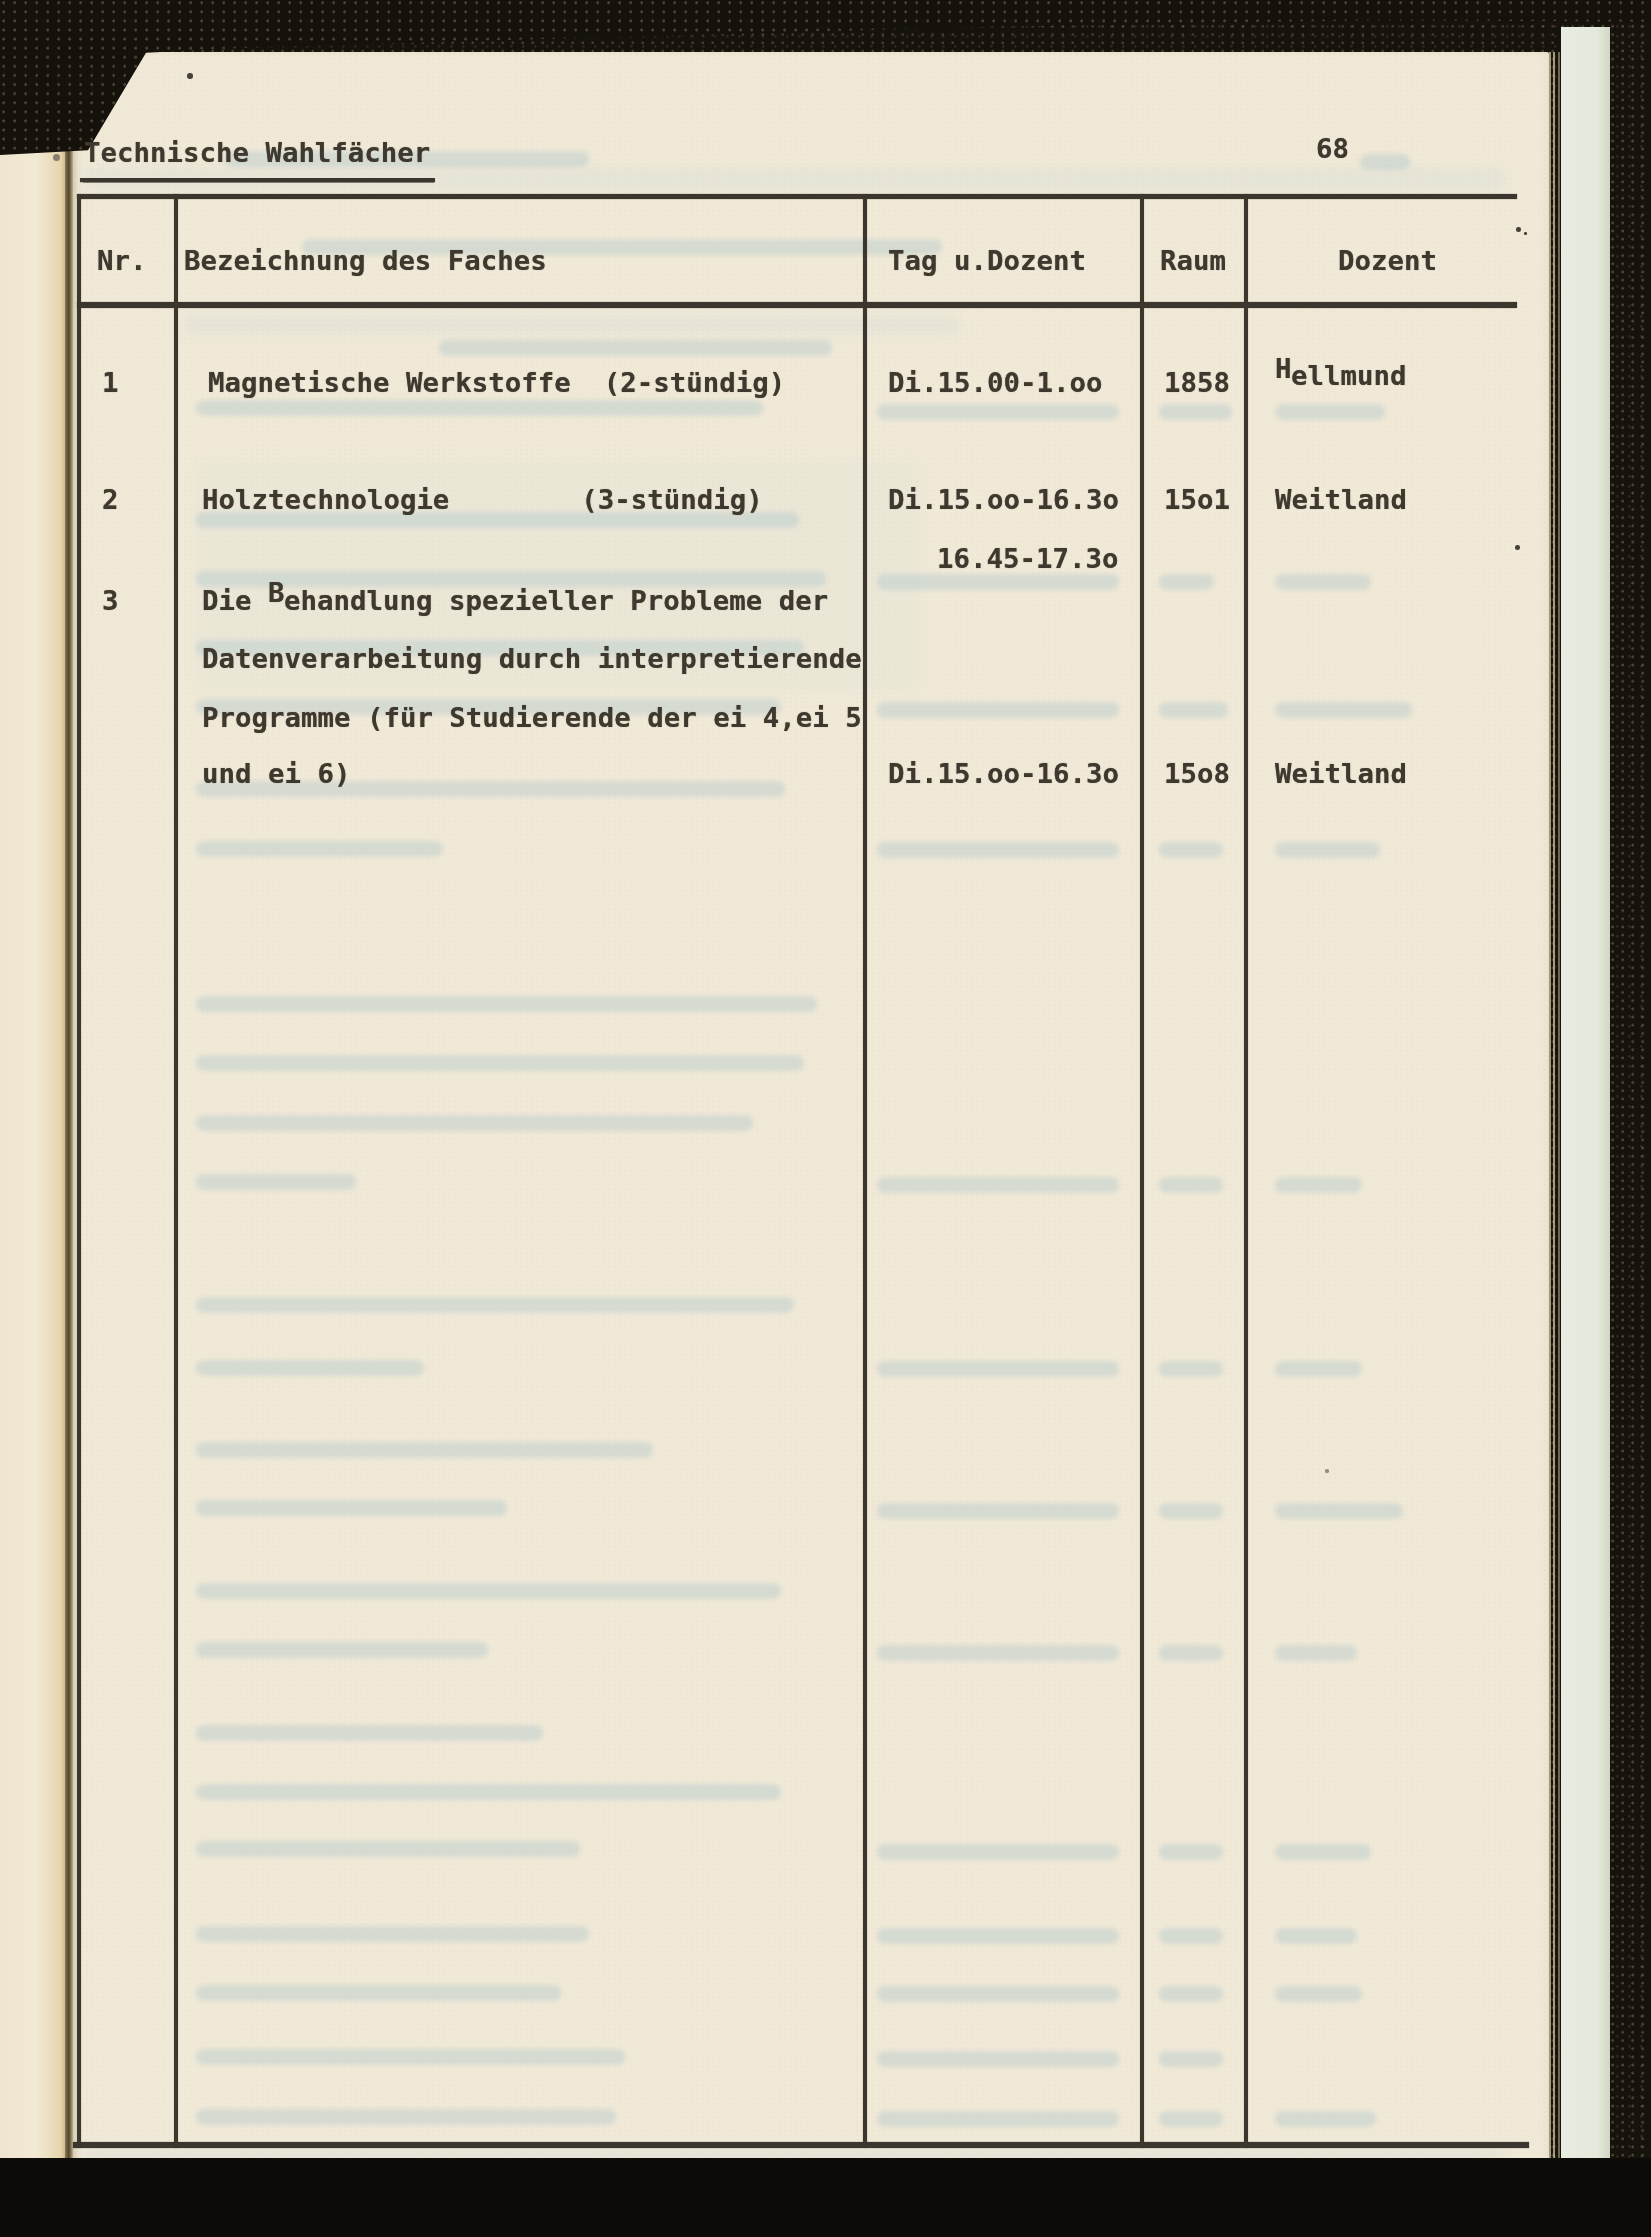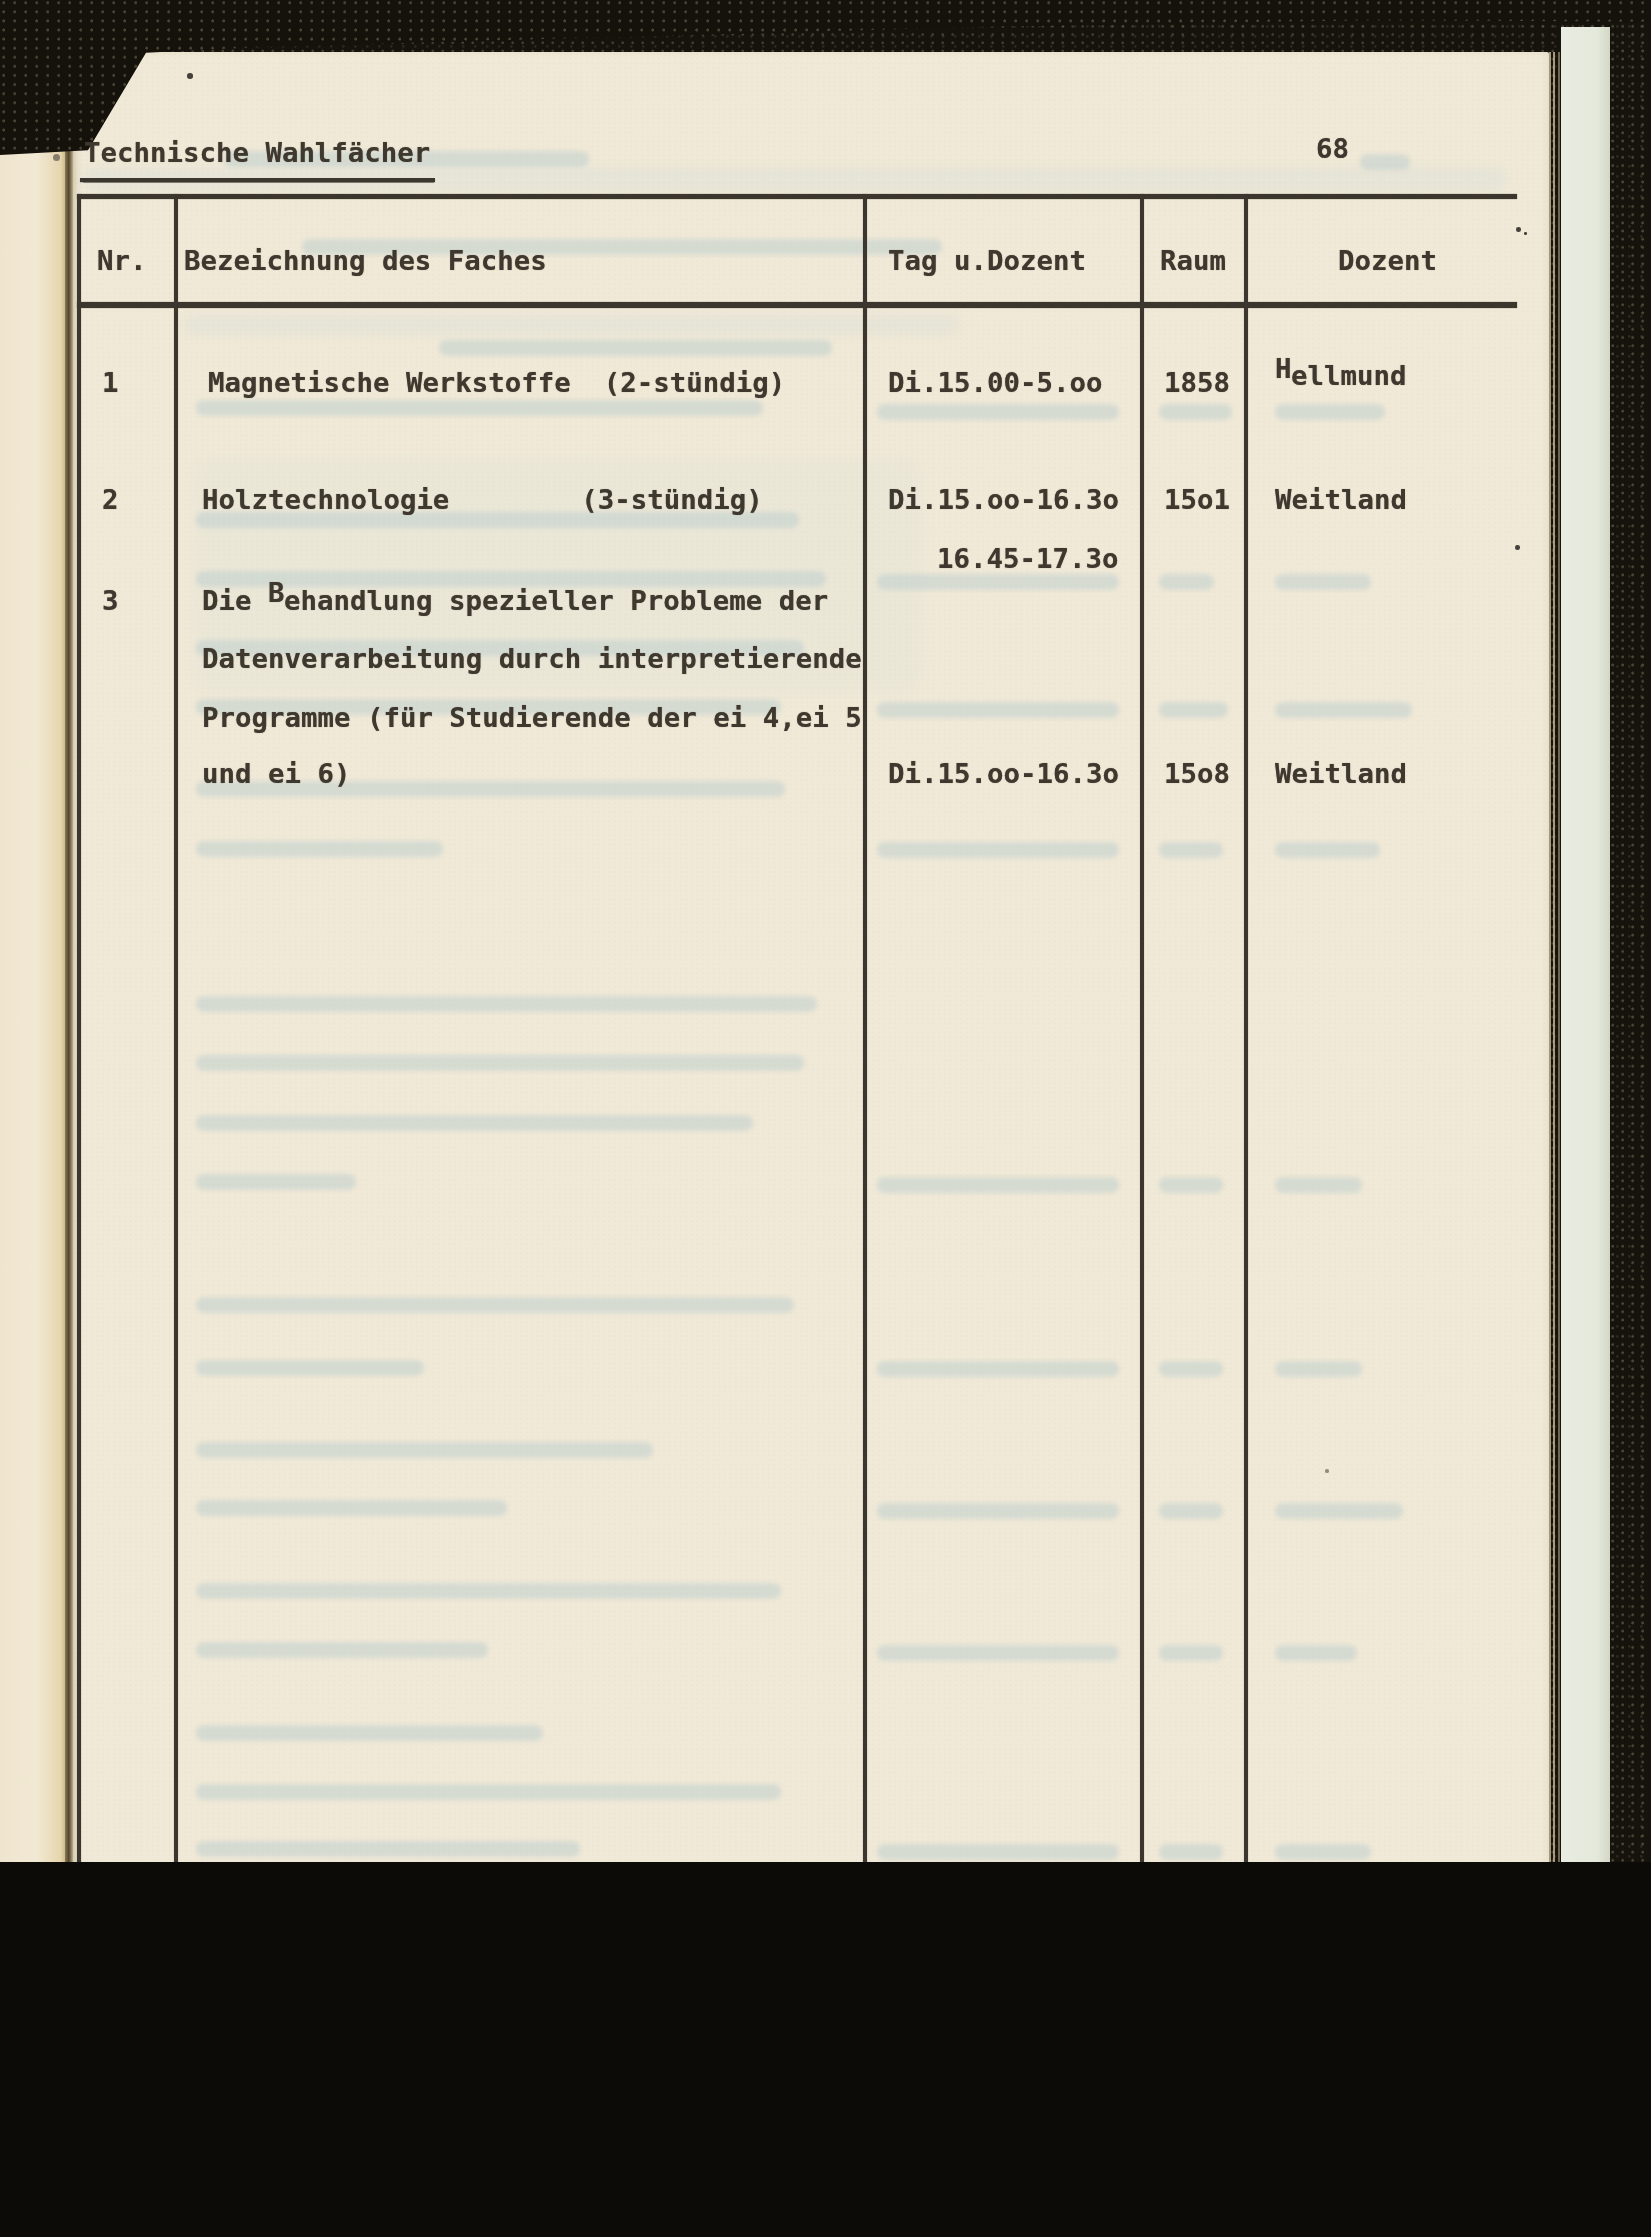--- a/index.html
+++ b/index.html
@@ -1,16 +1,16 @@
 <!DOCTYPE html>
 <html style="font-size:14.6px"><head>
 <meta charset="utf-8">
 <style>
   html,body{margin:0;padding:0;background:#0d0b08;}
-  .scene{position:relative;width:1651px;height:1862px;overflow:hidden;
+  .scene{position:relative;width:1651px;height:2158px;overflow:hidden;
          font-family:"DejaVu Sans Mono", monospace;}
   
   .binder{position:absolute;inset:0;background-color:#16120c;
     background-image:
       radial-gradient(circle at 2.7px 1.8px, rgba(198,186,152,.28) 1px, transparent 1.6px),
       radial-gradient(circle at 7.3px 6.4px, rgba(120,110,88,.22) 1px, transparent 1.7px);
     background-size:10px 8.2px,12px 10px;}
   
   .left-page{position:absolute;left:0;top:146px;width:66px;height:2067px;
     background:linear-gradient(90deg,#efe5cf 0%,#f2e9d4 55%,#e6d6ae 92%,#c9b583 100%);
@@ -160,21 +160,21 @@
 
   <div class="t" style="left:97px;top:245px">Nr.</div>
   <div class="t" style="left:184px;top:245px">Bezeichnung des Faches</div>
   <div class="t" style="left:888px;top:245px">Tag u.Dozent</div>
   <div class="t" style="left:1160px;top:245px">Raum</div>
   <div class="t" style="left:1338px;top:245px">Dozent</div>
 
   <div>
     <div class="t" style="left:102px;top:367px">1</div>
     <div class="t" style="left:208px;top:367px">Magnetische Werkstoffe  (2-stündig)</div>
-    <div class="t" style="left:888px;top:367px">Di.15.00-5.oo</div>
+    <div class="t" style="left:888px;top:367px">Di.15.00-1.oo</div>
     <div class="t" style="left:1164px;top:367px">1858</div>
     <div class="t" style="left:1275px;top:353px">H</div>
     <div class="t" style="left:1291px;top:360px">ellmund</div>
   </div>
 
   <div>
     <div class="t" style="left:102px;top:484px">2</div>
     <div class="t" style="left:202px;top:484px">Holztechnologie        (3-stündig)</div>
     <div class="t" style="left:888px;top:484px">Di.15.oo-16.3o</div>
     <div class="t" style="left:937px;top:543px">16.45-17.3o</div>

